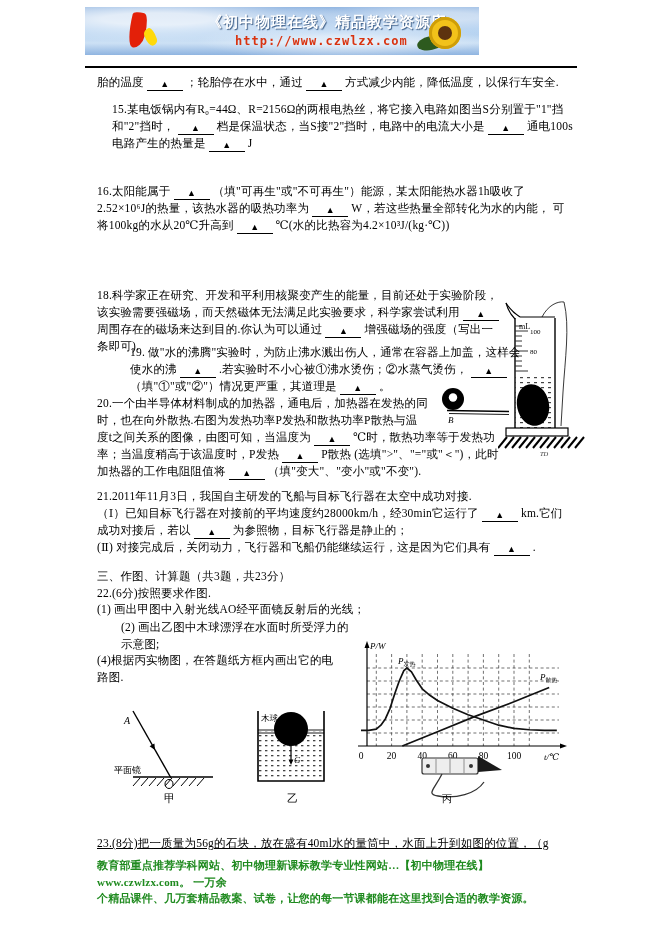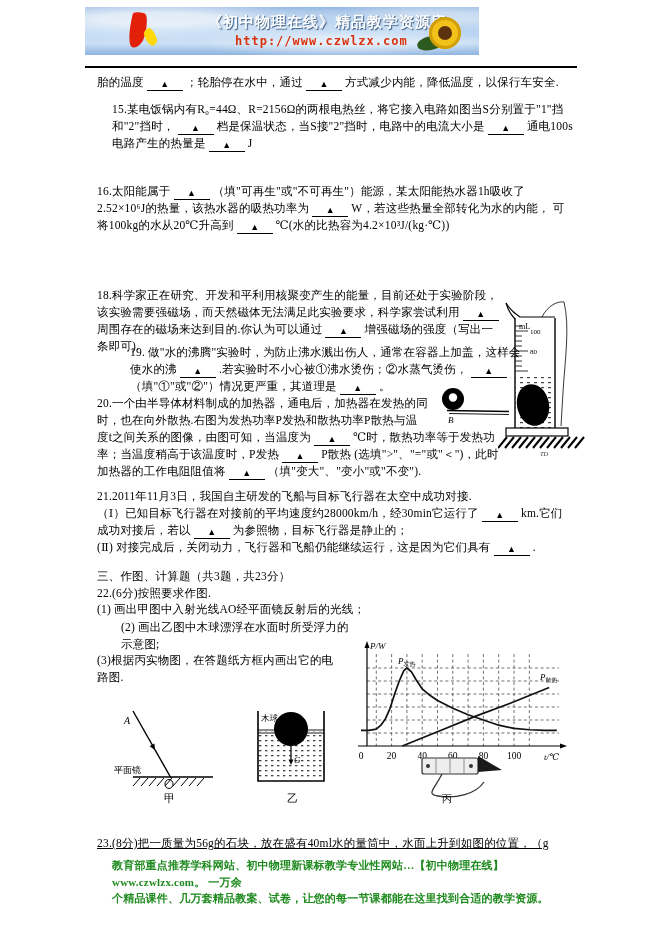--- a/index.html
+++ b/index.html
@@ -66,24 +66,24 @@
   <div class="q" style="top:395px;left:97px;width:348px;">20.一个由半导体材料制成的加热器，通电后，加热器在发热的同时，也在向外散热.右图为发热功率P发热和散热功率P散热与温</div>
   <div class="q" style="top:429px;left:97px;width:404px;">度t之间关系的图像，由图可知，当温度为 <span class="tri">▲</span> ℃时，散热功率等于发热功率；当温度稍高于该温度时，P发热 <span class="tri">▲</span> P散热 (选填"&gt;"、"="或"＜")，此时加热器的工作电阻阻值将 <span class="tri">▲</span> （填"变大"、"变小"或"不变").</div>
   <div class="q" style="top:460px;left:97px;width:477px;margin-top:28px;">21.2011年11月3日，我国自主研发的飞船与目标飞行器在太空中成功对接.
 （Ⅰ）已知目标飞行器在对接前的平均速度约28000km/h，经30min它运行了 <span class="tri">▲</span> km.它们成功对接后，若以 <span class="tri">▲</span> 为参照物，目标飞行器是静止的；
 (Ⅱ) 对接完成后，关闭动力，飞行器和飞船仍能继续运行，这是因为它们具有 <span class="tri">▲</span> .</div>
   <div class="q" style="top:568px;left:97px;width:400px;">三、作图、计算题（共3题，共23分）</div>
   <div class="q" style="top:585px;left:97px;width:400px;">22.(6分)按照要求作图.</div>
   <div class="q" style="top:601px;left:97px;width:330px;">(1) 画出甲图中入射光线AO经平面镜反射后的光线；</div>
   <div class="q" style="top:619px;left:97px;width:290px;margin-left:24px;">(2) 画出乙图中木球漂浮在水面时所受浮力的
 示意图;</div>
-  <div class="q" style="top:652px;left:97px;width:290px;">(3)根据丙实物图，在答题纸方框内画出它的电
+  <div class="q" style="top:652px;left:97px;width:290px;">(4)根据丙实物图，在答题纸方框内画出它的电
 路图.</div>
   <div class="q" style="top:835px;left:97px;width:477px;text-decoration:underline;">23.(8分)把一质量为56g的石块，放在盛有40ml水的量筒中，水面上升到如图的位置，（g</div>
-  <div class="q footer-text" style="top:857px;left:112px;width:477px;">教育部重点推荐学科网站、初中物理新课标教学专业性网站…【初中物理在线】www.czwlzx.com。 一万余
+  <div class="q footer-text" style="top:857px;left:97px;width:477px;">教育部重点推荐学科网站、初中物理新课标教学专业性网站…【初中物理在线】www.czwlzx.com。 一万余
 个精品课件、几万套精品教案、试卷，让您的每一节课都能在这里找到合适的教学资源。</div>
 
   <svg class="fig" style="left:498px;top:300px;" width="92" height="158" viewBox="0 0 92 158">
     <defs>
       <pattern id="cylwater" width="7" height="5" patternUnits="userSpaceOnUse">
         <rect width="7" height="5" fill="#fff"></rect>
         <rect x="1" y="2" width="3" height="1.2" fill="#444"></rect>
       </pattern>
     </defs>
     <path d="M44,17 C50,5 60,1 66,2 C72,26 67,60 65,92 L63,126" fill="none" stroke="#222" stroke-width="0.9"></path>

